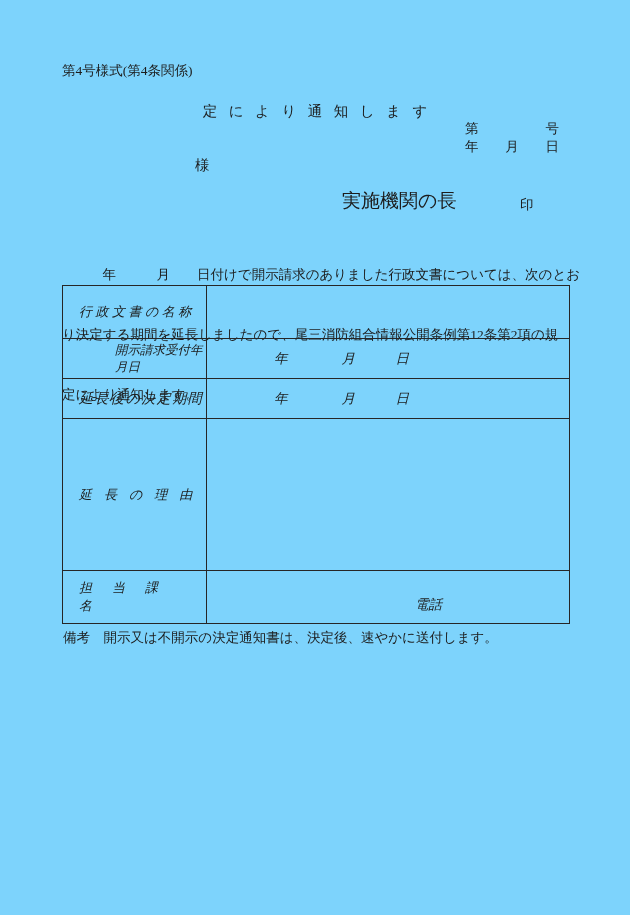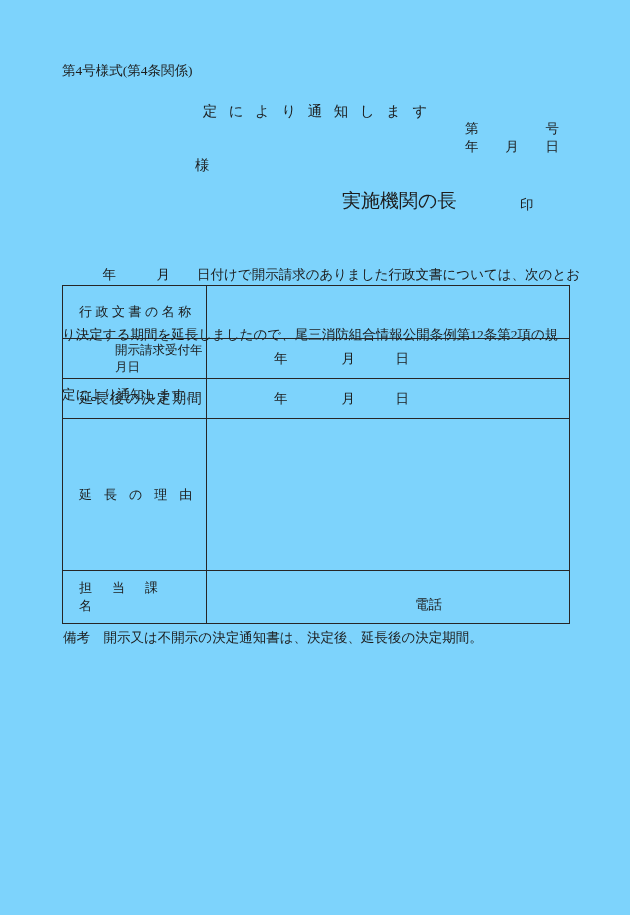--- a/index.html
+++ b/index.html
@@ -72,20 +72,21 @@
     grid-template-columns: 143px 1fr;
     grid-template-rows: 52px 40px 40px 152px 53px;
     border: 1px solid #262626;
     box-sizing: border-box;
     font-size: 13.5px;
   }
   .cell {
     box-sizing: border-box;
     display: flex;
     align-items: center;
+    font-style: italic;
   }
   .cell.vcol { border-left: 1px solid #262626; }
   .cell.bt   { border-top: 1px solid #262626; }
   .cell.label { padding-left: 16px; }
   .cell.datecell { padding-left: 67px; white-space: pre; }
   .cell.phonecell { position: relative; }
   .phone {
     position: absolute;
     left: 208px;
     bottom: 9px;
@@ -158,15 +159,15 @@
     <div class="cell vcol bt"></div>
 
     <div class="cell label bt">
       <span class="ls4">担当課名</span>
     </div>
     <div class="cell vcol bt phonecell">
       <span class="phone">電話</span>
     </div>
   </div>
 
-  <div class="abs note">備考　開示又は不開示の決定通知書は、決定後、延長後の決定期間。</div>
+  <div class="abs note">備考　開示又は不開示の決定通知書は、決定後、速やかに送付します。</div>
 
 </div>
 
 </body></html>

